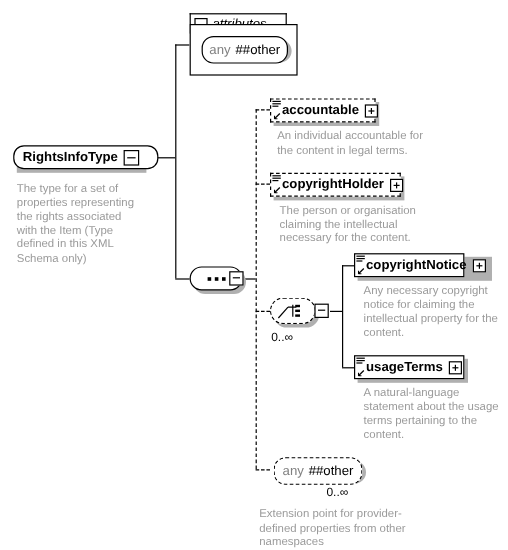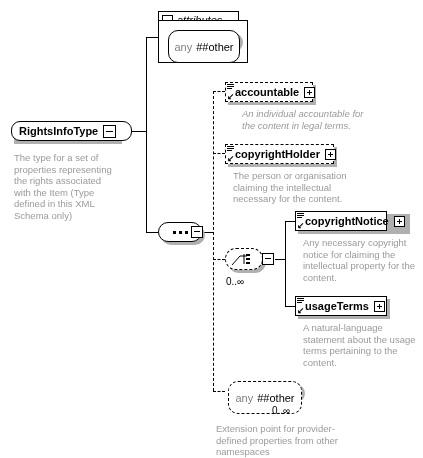--- a/index.html
+++ b/index.html
@@ -85,21 +85,21 @@
   .attr-tab{
     position:absolute;border:1px solid #000;border-bottom:none;background:#fff;
     box-sizing:border-box;height:17px;display:flex;align-items:center;padding:0 5px 0 3px;
     font-size:11px;font-style:italic;color:#000;
   }
   .attr-tab .pm{margin-right:4px;}
 
   
   .any-node{
     position:absolute;background:#fff;border-radius:10px;
-    height:33px;box-sizing:border-box;
+    height:23px;box-sizing:border-box;
     display:flex;align-items:center;justify-content:center;
     font-size:11px;white-space:nowrap;padding:0 8px;
   }
   .any-node.solid{border:1px solid #000;}
   .any-node.dashed{border:1px dashed #000;}
   .any-node .any-kw{color:#808080;font-weight:normal;margin-right:4px;}
   .any-node .any-ns{color:#000;font-weight:normal;}
 
   
   .comp{
@@ -187,21 +187,21 @@
 <div class="el-box dashed" style="left:225px;top:82px;width:88px;align-items:center;">
   <span class="mini-lines">
       <i></i>
       <i></i>
       <i></i>
     </span>
   <span class="mini-arrow"></span>
   <span class="lbl" style="margin-left:4px;">accountable</span>
   <span class="pm plus"></span>
 </div>
-<div class="doc" style="left:242px;top:108px;width:125px;font-style:italic;">An individual accountable for the content in legal terms.</div>
+<div class="doc" style="left:231px;top:108px;width:125px;">An individual accountable for the content in legal terms.</div>
 
 <div class="shadow" style="left:228px;top:147px;width:109px;height:20px;"></div>
 <div class="el-box dashed" style="left:225px;top:144px;width:109px;">
   <span class="mini-lines">
       <i></i>
       <i></i>
       <i></i>
     </span>
   <span class="mini-arrow"></span>
   <span class="lbl" style="margin-left:4px;">copyrightHolder</span>

